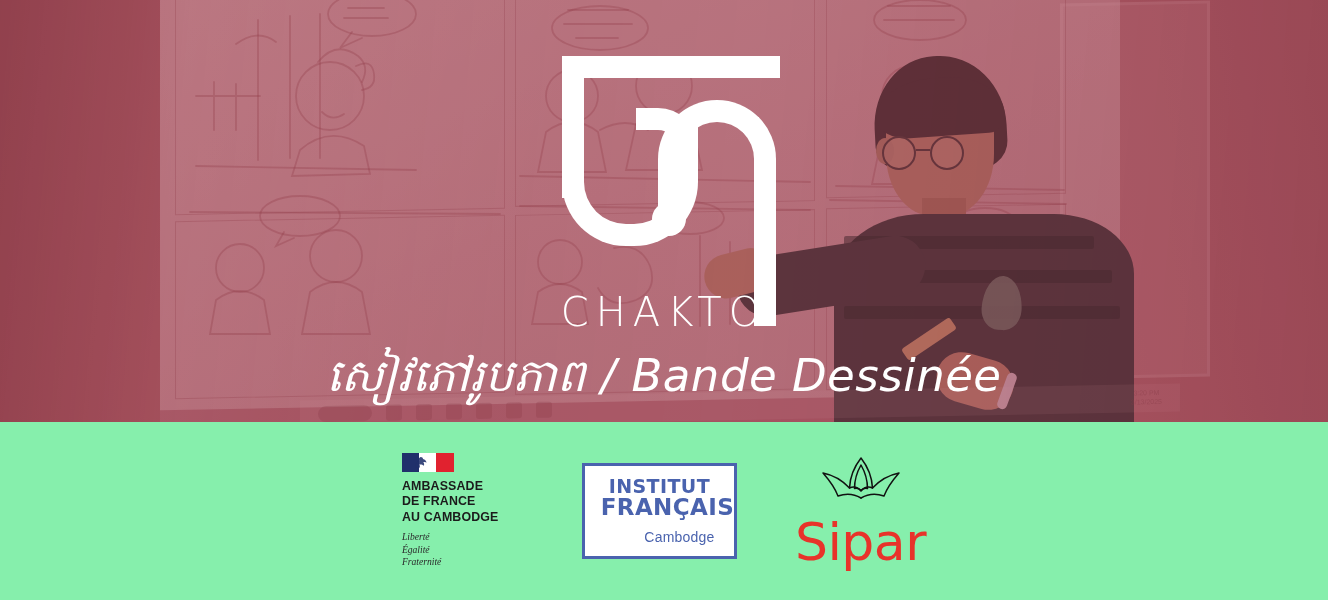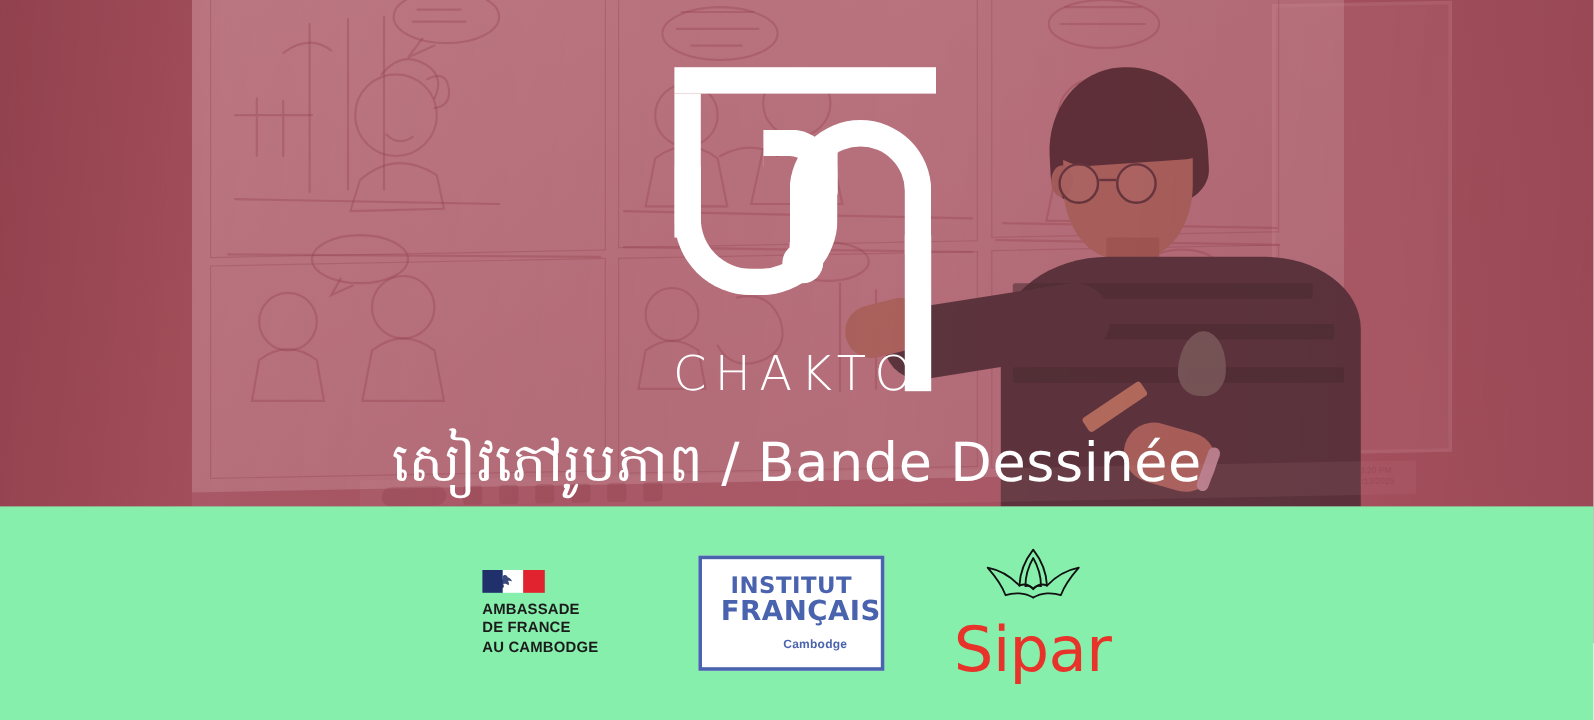--- a/index.html
+++ b/index.html
@@ -290,28 +290,29 @@
     margin-top: 14px;
     color: #ffffff;
     font-size: 40px;
     font-weight: 300;
     letter-spacing: 7px;
     line-height: 1;
     font-family: "DejaVu Sans", "Liberation Sans", sans-serif;
   }
 
   .subtitle {
-    margin-top: 30px;
+    margin-top: 20px;
     color: #ffffff;
     font-size: 45px;
     font-weight: 400;
     letter-spacing: .5px;
     line-height: 1.08;
     white-space: nowrap;
     font-family: "DejaVu Sans", "Liberation Sans", sans-serif;
+    font-style: italic;
   }
 
   
   .partners {
     position: absolute;
     left: 0; top: 422px;
     width: 1328px; height: 178px;
     background: #86efac;
     display: flex;
     align-items: center;
@@ -371,22 +372,22 @@
     font-weight: 700;
     line-height: .96;
     letter-spacing: .4px;
     font-family: "DejaVu Sans", "Liberation Sans", sans-serif;
   }
   .if-l1 { font-size: 19px; }
   .if-l2 { font-size: 23px; margin-top: 1px; padding-left: 16px; }
   .if-sub {
     margin-top: 11px;
     color: #4a63ae;
-    font-size: 10px;
-    font-weight: 700;
+    font-size: 14px;
+    font-weight: 400;
     letter-spacing: .2px;
     margin-left: 40px;
   }
 
   
   .sipar { display: flex; flex-direction: column; align-items: center; }
   .sipar-mark { width: 86px; height: 50px; }
   .sipar-name {
     margin-top: 11px;
     color: #e8332a;
@@ -542,20 +543,23 @@
           <i class="fl-blue"></i>
           <i class="fl-white"></i>
           <i class="fl-red"></i>
           <svg class="marianne" viewBox="0 0 16 13">
             <path d="M2.4 11.6 C2.1 8.2 3.4 5.4 6.2 4.3 C5.4 3.2 5.9 1.6 7.3 1.2 C8.6 .85 9.9 1.7 10 3 C11.9 3.5 13.3 4.9 13.6 6.6 C12.6 6 11.4 5.8 10.3 6.2 C11.2 7.2 11.4 8.6 10.8 9.8 C9.6 8.6 7.9 8.1 6.3 8.6 C7 9.5 7.1 10.7 6.6 11.7 Z" fill="#20306b" opacity=".88"></path>
           </svg>
         </div>
         <div class="amb-name">AMBASSADE
 DE FRANCE
 AU CAMBODGE</div>
+        <div class="amb-motto">Liberté
+Égalité
+Fraternité</div>
       </div>
     </div>
 
     <div class="partner">
       <div class="if-box">
         <div class="if-l1">INSTITUT</div>
         <div class="if-l2">FRANÇAIS</div>
         <div class="if-sub">Cambodge</div>
       </div>
     </div>

